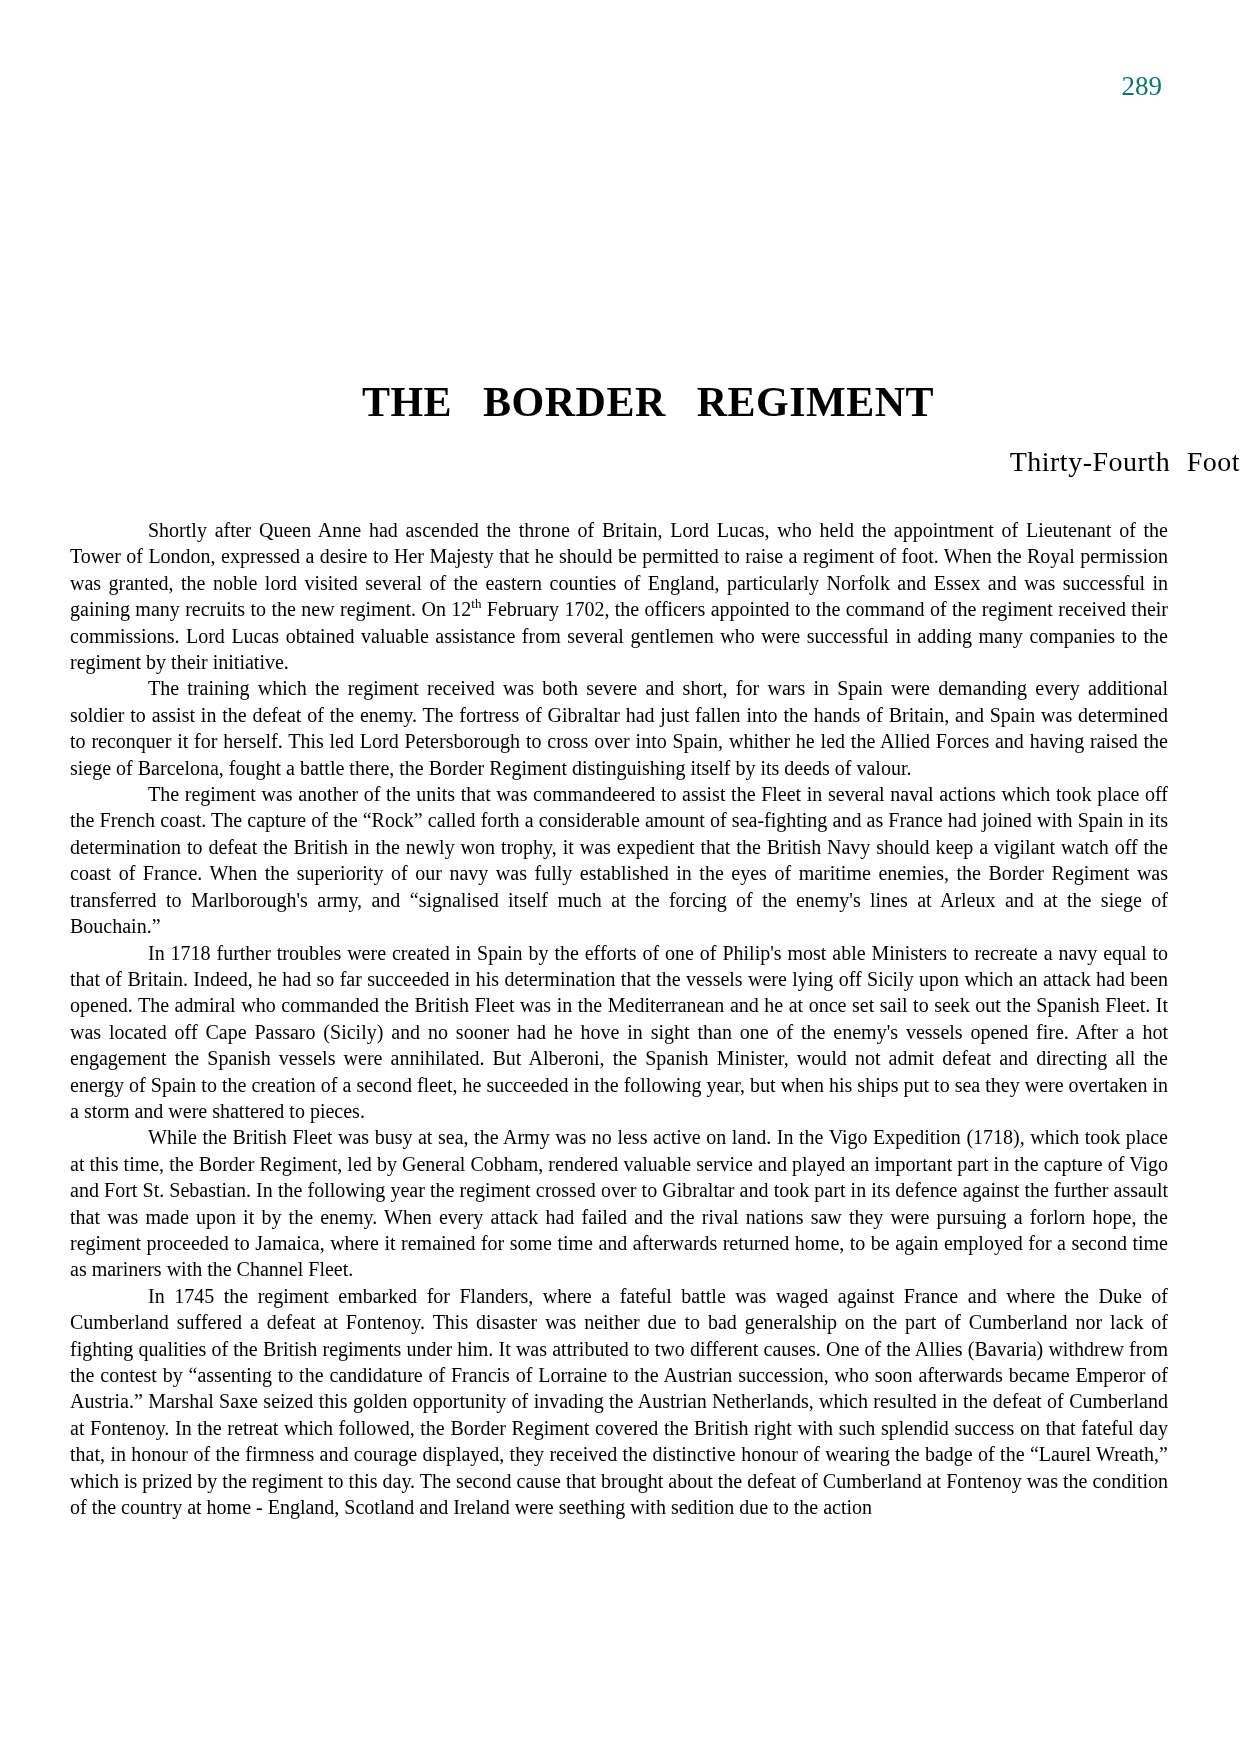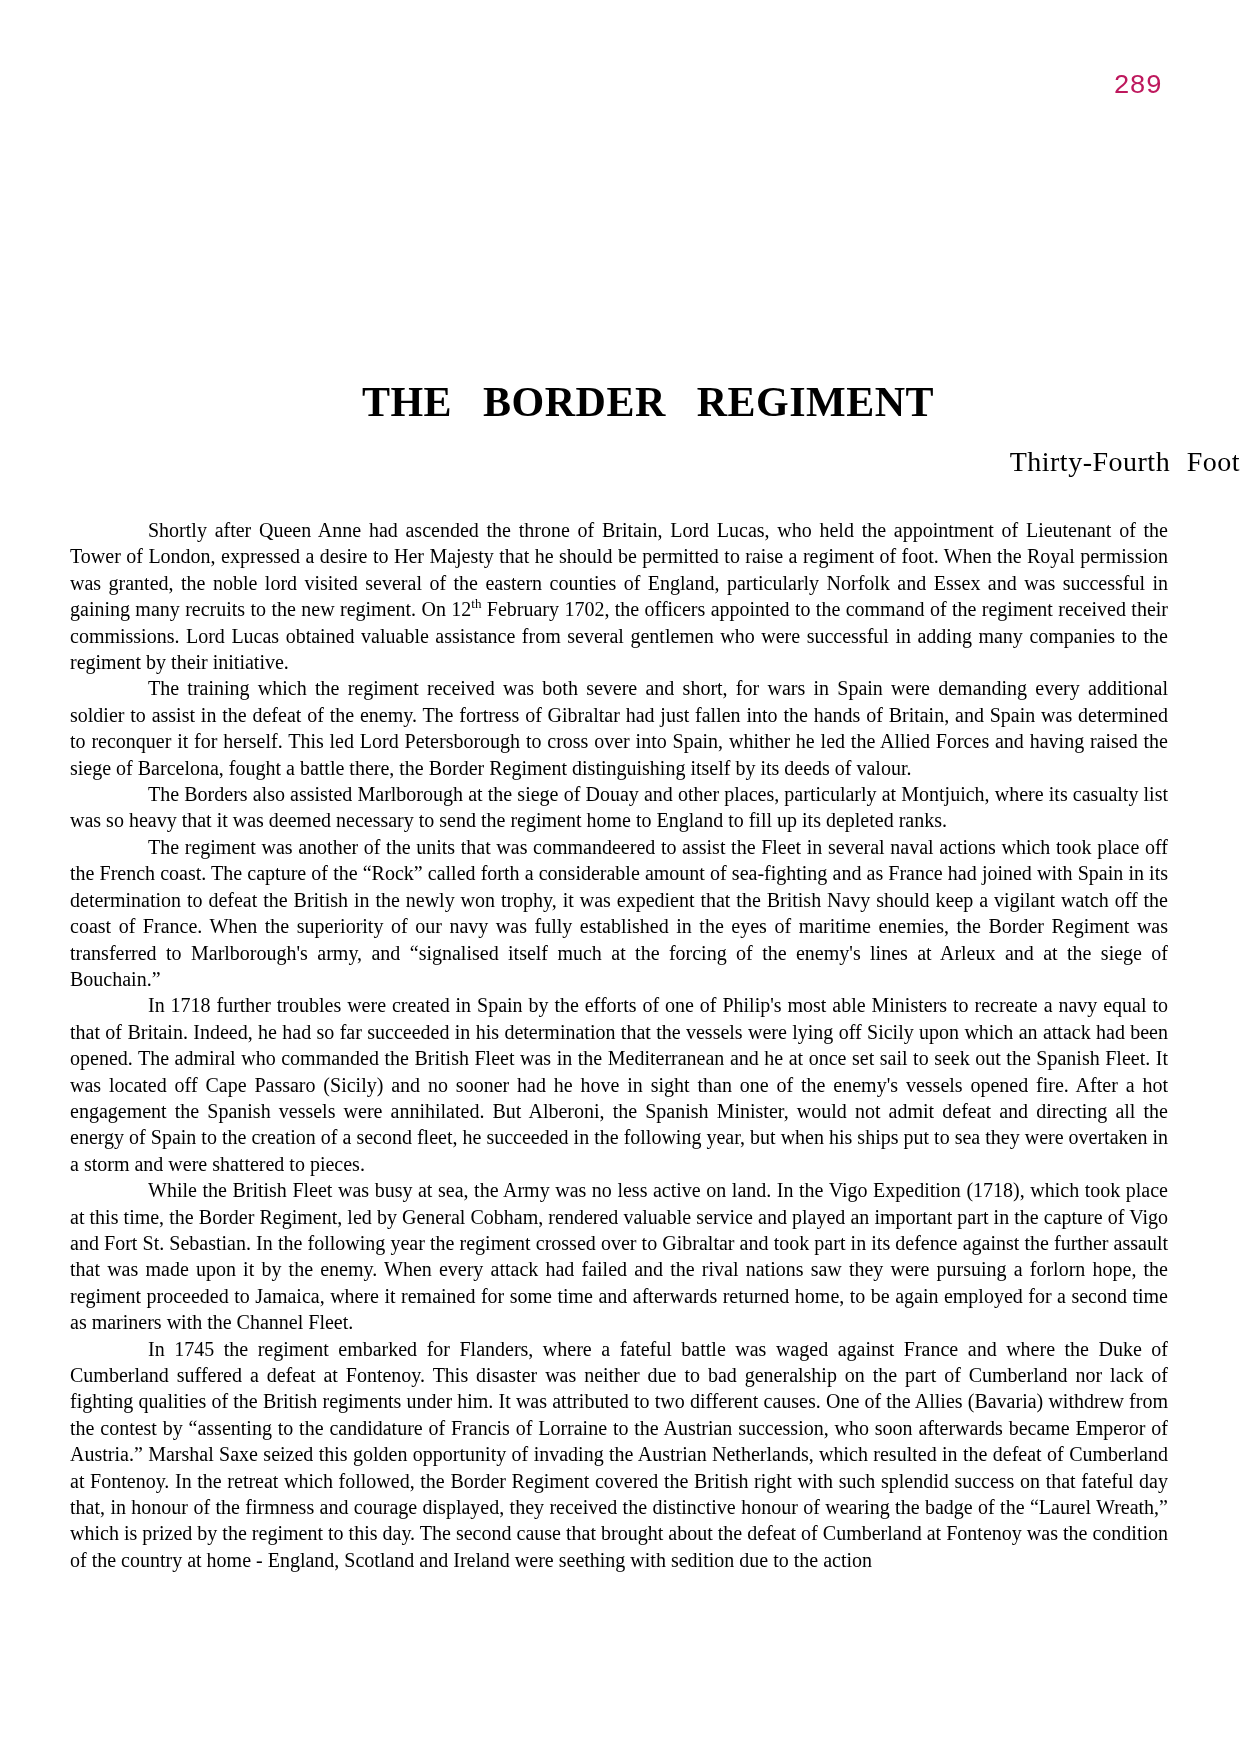--- a/index.html
+++ b/index.html
@@ -15,22 +15,21 @@
     color: #000000;
     font-family: "Liberation Serif", "DejaVu Serif", serif;
     overflow: hidden;
   }
   .page-number {
     position: absolute;
     top: 72px;
     right: 78px;
     font-size: 27px;
     line-height: 1.1;
-    color: #be185d;
-    font-family: Liberation Mono, monospace;
+    color: #0f766e;
   }
   .doc-title {
     position: absolute;
     top: 369px;
     left: 16px;
     width: 100%;
     margin: 12px;
     text-align: center;
     font-size: 42px;
     font-weight: bold;
@@ -82,21 +81,20 @@
   <h1 class="doc-title">THE BORDER REGIMENT</h1>
 
   <h2 class="doc-subtitle">Thirty-Fourth Foot</h2>
 
   <div class="body-text">
 
     <p><span>Shortly after Queen Anne had ascended the throne of Britain, Lord Lucas, who held the appointment of Lieutenant of the Tower of London, expressed a desire to Her Majesty that he should be permitted to raise a regiment of foot.  When the Royal permission was granted, the noble lord visited several of the eastern counties of England, particularly Norfolk and Essex and was successful in gaining many recruits to the new regiment.  On 12</span><sup>th</sup><span> February 1702, the officers appointed to the command of the regiment received their commissions.  Lord Lucas obtained valuable assistance from several gentlemen who were successful in adding many companies to the regiment by their initiative.</span></p>
 
     <p>The training which the regiment received was both severe and short, for wars in Spain were demanding every additional soldier to assist in the defeat of the enemy.  The fortress of Gibraltar had just fallen into the hands of Britain, and Spain was determined to reconquer it for herself.  This led Lord Petersborough to cross over into Spain, whither he led the Allied Forces and having raised the siege of Barcelona, fought a battle there, the Border Regiment distinguishing itself by its deeds of valour.</p>
 
-    <p>The Borders also assisted Marlborough at the siege of Douay and other places, particularly at Montjuich, where its casualty list was so heavy that it was deemed necessary to send the regiment home to England to fill up its depleted ranks.</p>
 
     <p>The regiment was another of the units that was commandeered to assist the Fleet in several naval actions which took place off the French coast.  The capture of the “Rock” called forth a considerable amount of sea-fighting and as France had joined with Spain in its determination to defeat the British in the newly won trophy, it was expedient that the British Navy should keep a vigilant watch off the coast of France.  When the superiority of our navy was fully established in the eyes of maritime enemies, the Border Regiment was transferred to Marlborough's army, and “signalised itself much at the forcing of the enemy's lines at Arleux and at the siege of Bouchain.”</p>
 
     <p>In 1718 further troubles were created in Spain by the efforts of one of Philip's most able Ministers to recreate a navy equal to that of Britain.  Indeed, he had so far succeeded in his determination that the vessels were lying off Sicily upon which an attack had been opened.  The admiral who commanded the British Fleet was in the Mediterranean and he at once set sail to seek out the Spanish Fleet.  It was located off Cape Passaro (Sicily) and no sooner had he hove in sight than one of the enemy's vessels opened fire.  After a hot engagement the Spanish vessels were annihilated.  But Alberoni, the Spanish Minister, would not admit defeat and directing all the energy of Spain to the creation of a second fleet, he succeeded in the following year, but when his ships put to sea they were overtaken in a storm and were shattered to pieces.</p>
 
     <p>While the British Fleet was busy at sea, the Army was no less active on land.  In the Vigo Expedition (1718), which took place at this time, the Border Regiment, led by General Cobham, rendered valuable service and played an important part in the capture of Vigo and Fort St. Sebastian.  In the following year the regiment crossed over to Gibraltar and took part in its defence against the further assault that was made upon it by the enemy.  When every attack had failed and the rival nations saw they were pursuing a forlorn hope, the regiment proceeded to Jamaica, where it remained for some time and afterwards returned home, to be again employed for a second time as mariners with the Channel Fleet.</p>
 
     <p>In 1745 the regiment embarked for Flanders, where a fateful battle was waged against France and where the Duke of Cumberland suffered a defeat at Fontenoy.  This disaster was neither due to bad generalship on the part of Cumberland nor lack of fighting qualities of the British regiments under him.  It was attributed to two different causes. One of the Allies (Bavaria) withdrew from the contest by “assenting to the candidature of Francis of Lorraine to the Austrian succession, who soon afterwards became Emperor of Austria.”  Marshal Saxe seized this golden opportunity of invading the Austrian Netherlands, which resulted in the defeat of Cumberland at Fontenoy.  In the retreat which followed, the Border Regiment covered the British right with such splendid success on that fateful day that, in honour of the firmness and courage displayed, they received the distinctive honour of wearing the badge of the “Laurel Wreath,” which is prized by the regiment to this day.  The second cause that brought about the defeat of Cumberland at Fontenoy was the condition of the country at home - England, Scotland and Ireland were seething with sedition due to the action</p>
 
   </div>

